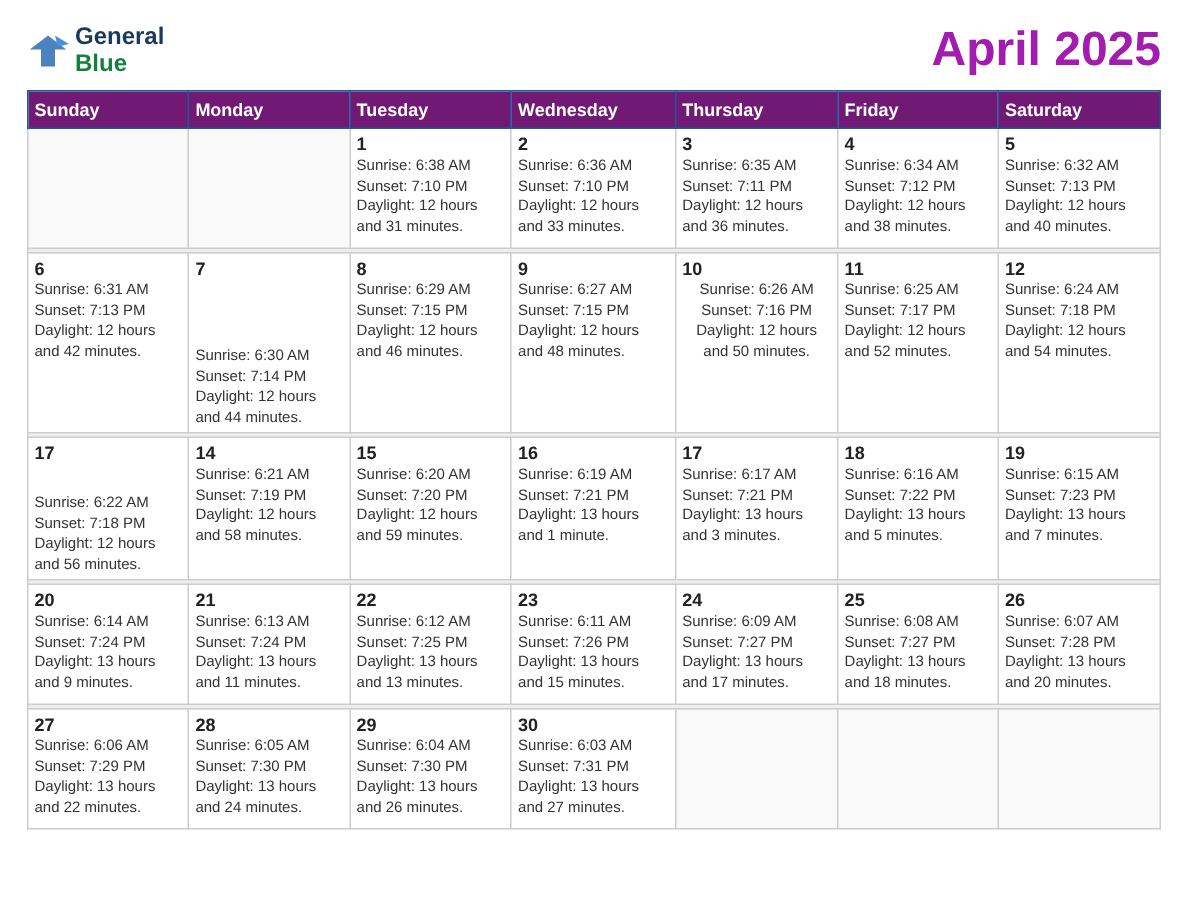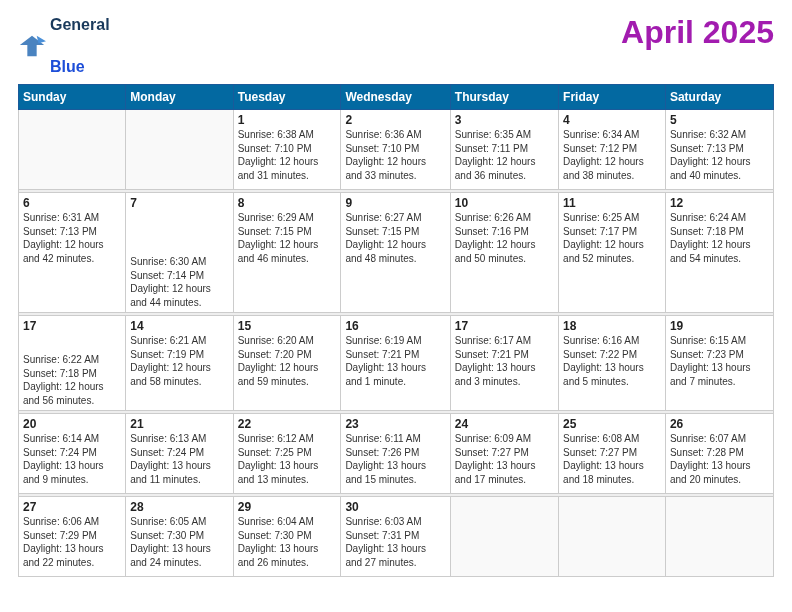--- a/index.html
+++ b/index.html
@@ -45,21 +45,21 @@
       color: #333;
       margin-top: 2px;
     }
     .calendar {
       width: 100%;
       border-collapse: collapse;
       border: 1px solid #ccc;
       font-size: 10.5px;
     }
     .calendar th {
-      background: #0369a1;
+      background: #701a75;
       color: #fff;
       padding: 5px 4px;
       text-align: left;
       font-size: 12px;
       font-weight: bold;
       border: 1px solid #1a5a9a;
     }
     .calendar td {
       vertical-align: top;
       padding: 3px 4px;
@@ -89,21 +89,21 @@
 
 <div class="page">
   <div class="header-area">
     <div class="logo">
       <svg class="logo-bird" viewBox="0 0 30 30" xmlns="http://www.w3.org/2000/svg">
         <polygon points="15,4 28,14 20,14 20,26 10,26 10,14 2,14" fill="#2a6db5" opacity="0.85"></polygon>
         <polygon points="20,4 30,10 22,12" fill="#4a90d9"></polygon>
       </svg>
       <div>
         <div style="font-size:16px;font-weight:bold;color:#1a3a5c;">General</div>
-        <div style="font-size:16px;font-weight:bold;color:#1d4ed8;margin-top:24px;">Blue</div>
+        <div style="font-size:16px;font-weight:bold;color:#15803d;">Blue</div>
       </div>
     </div>
     <div class="title-area">
       <div class="month-title">April 2025</div>
     </div>
   </div>
 
   <table class="calendar">
     <thead>
       <tr>
@@ -183,21 +183,21 @@
           </td>
           <td>
             <span class="day-num">9</span>
             <div class="day-info" style="white-space: pre-line;">Sunrise: 6:27 AM
 Sunset: 7:15 PM
 Daylight: 12 hours
 and 48 minutes.</div>
           </td>
           <td>
             <span class="day-num">10</span>
-            <div class="day-info" style="white-space: pre-line;">Sunrise: 6:26 AM
+            <div class="day-info" style="white-space: pre-line; text-align: center;">Sunrise: 6:26 AM
 Sunset: 7:16 PM
 Daylight: 12 hours
 and 50 minutes.</div>
           </td>
           <td>
             <span class="day-num">11</span>
             <div class="day-info" style="white-space: pre-line;">Sunrise: 6:25 AM
 Sunset: 7:17 PM
 Daylight: 12 hours
 and 52 minutes.</div>

